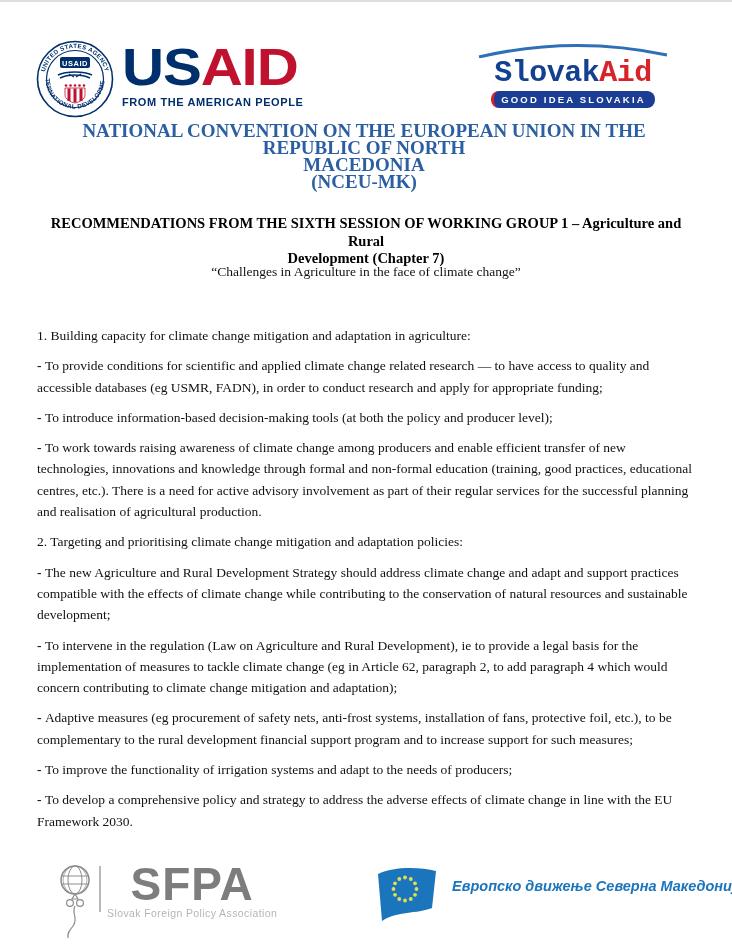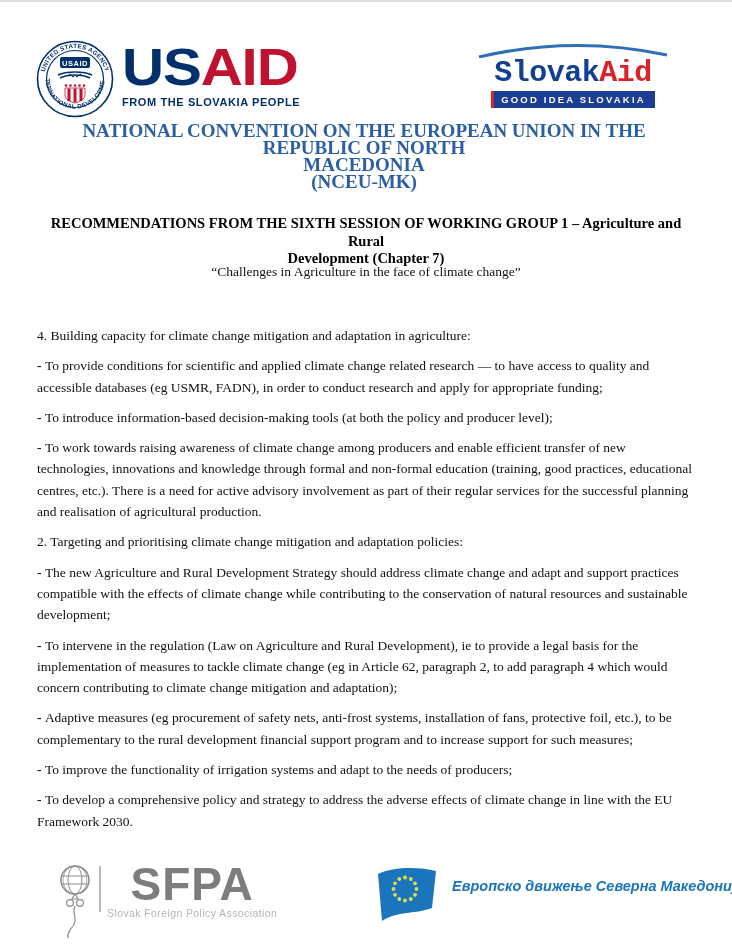--- a/index.html
+++ b/index.html
@@ -28,21 +28,21 @@
   }
   .slovakaid{position:absolute;left:477px;top:40px;width:192px;text-align:center;font-family:"Liberation Sans",sans-serif;}
   .slovak-arc{display:block;width:192px;height:16px;}
   .slovak-word{font-size:30px;font-weight:bold;letter-spacing:-0.5px;line-height:30px;margin-top:0;font-family:Liberation Mono, monospace;}
   .slovak-word .slovak{color:var(--slovak-navy);}
   .slovak-word .aid{color:var(--slovak-red);}
   .slovak-banner{
     display:inline-block;margin-top:3px;background:var(--banner-navy);
     border-left:3px solid var(--slovak-red);
     color:#ffffff;font-size:9.5px;font-weight:bold;letter-spacing:2.2px;
-    padding:3px 9px 3px 7px;white-space:nowrap;
+    padding:3px 9px 3px 7px;white-space:nowrap;border-radius:8px;
   }
   
   .doc-title{
     position:absolute;left:40px;right:44px;top:120px;
     text-align:center;font-weight:bold;font-size:19px;line-height:17px;
     color:var(--title-blue);
   }
   .doc-heading{
     position:absolute;left:40px;right:40px;top:213px;
     text-align:center;font-weight:bold;font-size:14.5px;line-height:17.5px;
@@ -108,21 +108,21 @@
         <circle class="stripe-red" cx="43.5" cy="45.5" r="1.3"></circle>
         <circle class="stripe-red" cx="48" cy="45.5" r="1.3"></circle>
         <path d="M 29,48 h 20 v 7 c 0,4 -5,7 -10,8 c -5,-1 -10,-4 -10,-8 z" fill="#ffffff" stroke="#c0122f" stroke-width="0.8"></path>
         <rect class="stripe-red" x="31.5" y="48.5" width="3" height="12.5"></rect>
         <rect class="stripe-red" x="37.5" y="48.5" width="3" height="13.8"></rect>
         <rect class="stripe-red" x="43.5" y="48.5" width="3" height="12.5"></rect>
       </g>
     </svg>
     <div class="usaid-word-wrap">
       <div class="usaid-word"><span class="us">US</span><span class="aid">AID</span></div>
-      <div class="usaid-tagline">FROM THE SLOVAKIA PEOPLE</div>
+      <div class="usaid-tagline">FROM THE AMERICAN PEOPLE</div>
     </div>
   </div>
 
   <div class="slovakaid">
     <svg class="slovak-arc" viewBox="0 0 192 16">
       <path class="arc-stroke" stroke-width="3" d="M 2,15 Q 96,-7 190,13"></path>
     </svg>
     <div class="slovak-word"><span class="slovak">Slovak</span><span class="aid">Aid</span></div>
     <div class="slovak-banner">GOOD IDEA SLOVAKIA</div>
   </div>
@@ -134,21 +134,21 @@
   </div>
 
   <div class="doc-heading">
     <span>RECOMMENDATIONS FROM THE SIXTH SESSION OF WORKING GROUP 1 – Agriculture and Rural</span><br>
     <span>Development (Chapter 7)</span>
   </div>
 
   <div class="doc-subtitle">“Challenges in Agriculture in the face of climate change”</div>
 
   <div class="body-text">
-      <p>4. Building capacity for climate change mitigation and adaptation in agriculture:</p>
+      <p>1. Building capacity for climate change mitigation and adaptation in agriculture:</p>
       <p><span class="bullet">- </span>To provide conditions for scientific and applied climate change related research — to have access to quality and accessible databases (eg USMR, FADN), in order to conduct research and apply for appropriate funding;</p>
       <p><span class="bullet">- </span>To introduce information-based decision-making tools (at both the policy and producer level);</p>
       <p><span class="bullet">- </span>To work towards raising awareness of climate change among producers and enable efficient transfer of new technologies, innovations and knowledge through formal and non-formal education (training, good practices, educational centres, etc.). There is a need for active advisory involvement as part of their regular services for the successful planning and realisation of agricultural production.</p>
       <p>2. Targeting and prioritising climate change mitigation and adaptation policies:</p>
       <p><span class="bullet">- </span>The new Agriculture and Rural Development Strategy should address climate change and adapt and support practices compatible with the effects of climate change while contributing to the conservation of natural resources and sustainable development;</p>
       <p><span class="bullet">- </span>To intervene in the regulation (Law on Agriculture and Rural Development), ie to provide a legal basis for the implementation of measures to tackle climate change (eg in Article 62, paragraph 2, to add paragraph 4 which would concern contributing to climate change mitigation and adaptation);</p>
       <p><span class="bullet">- </span>Adaptive measures (eg procurement of safety nets, anti-frost systems, installation of fans, protective foil, etc.), to be complementary to the rural development financial support program and to increase support for such measures;</p>
       <p><span class="bullet">- </span>To improve the functionality of irrigation systems and adapt to the needs of producers;</p>
       <p><span class="bullet">- </span>To develop a comprehensive policy and strategy to address the adverse effects of climate change in line with the EU Framework 2030.</p>
     </div>

